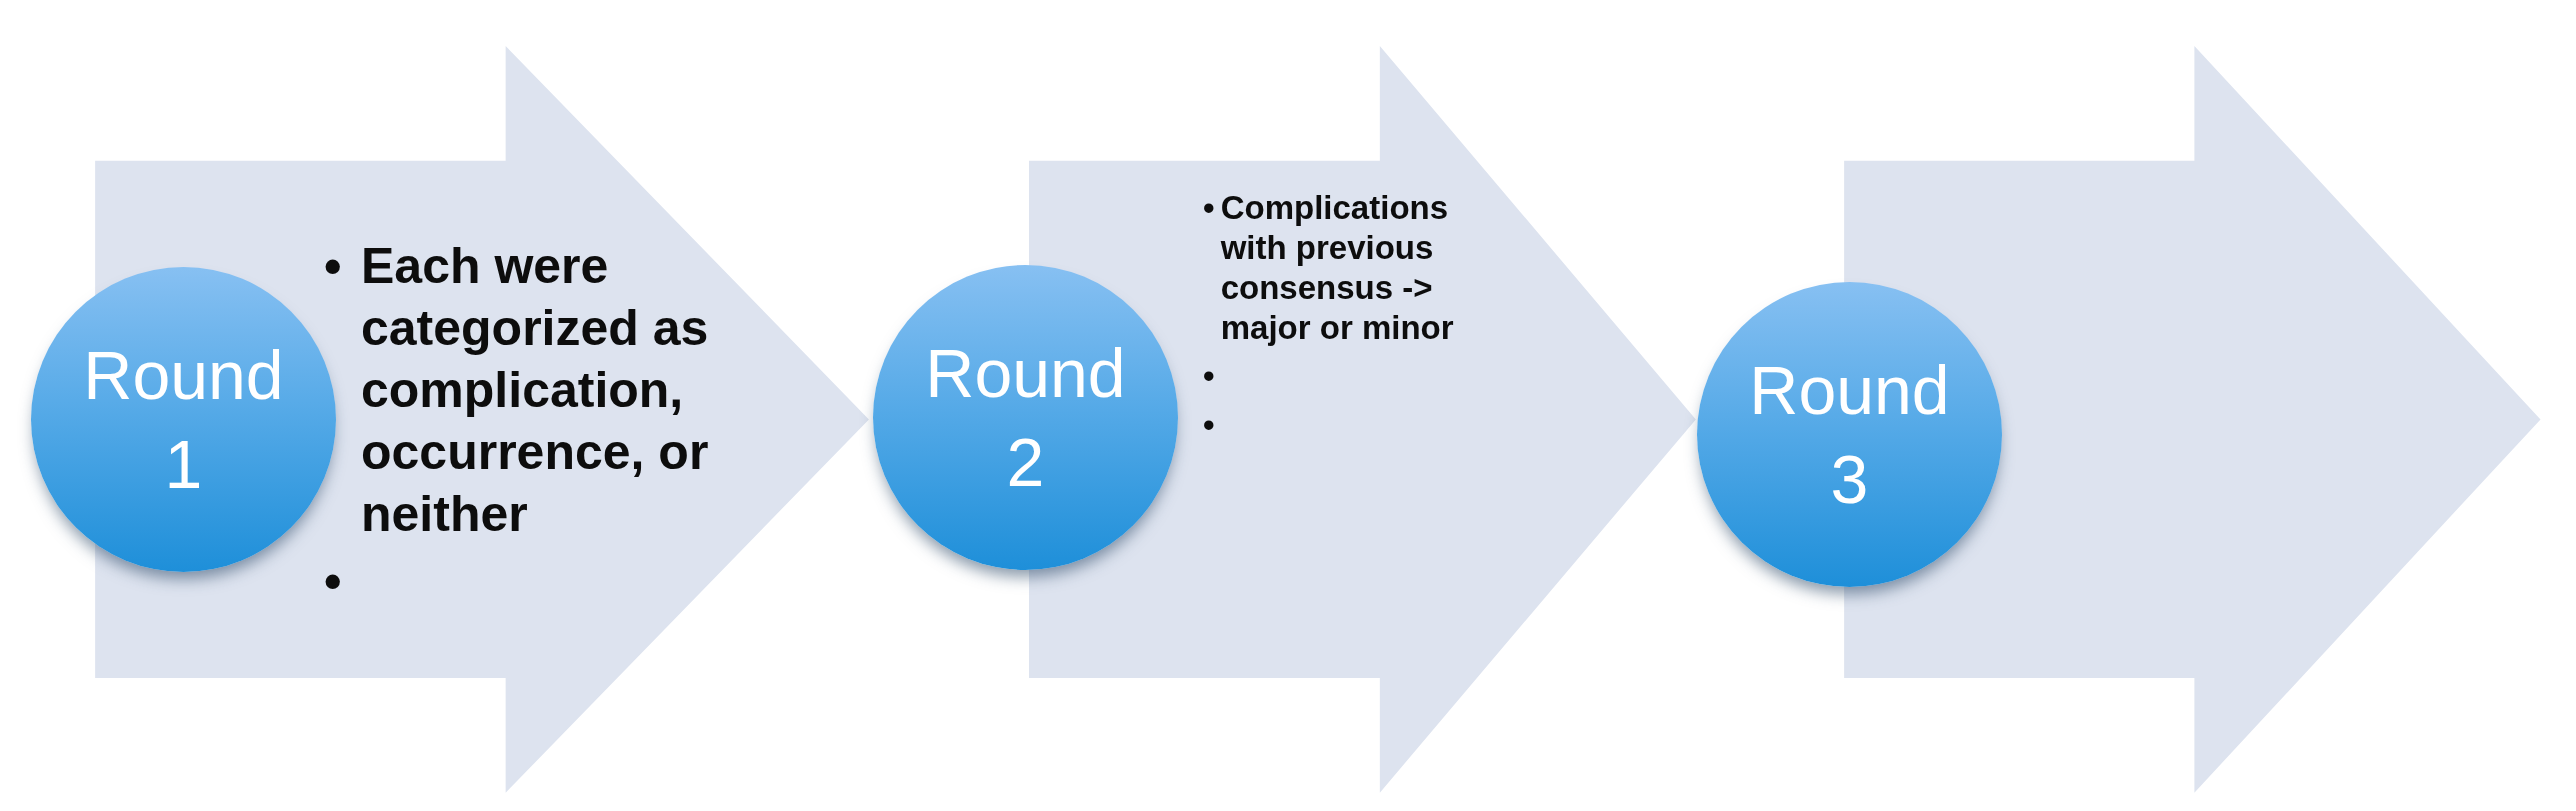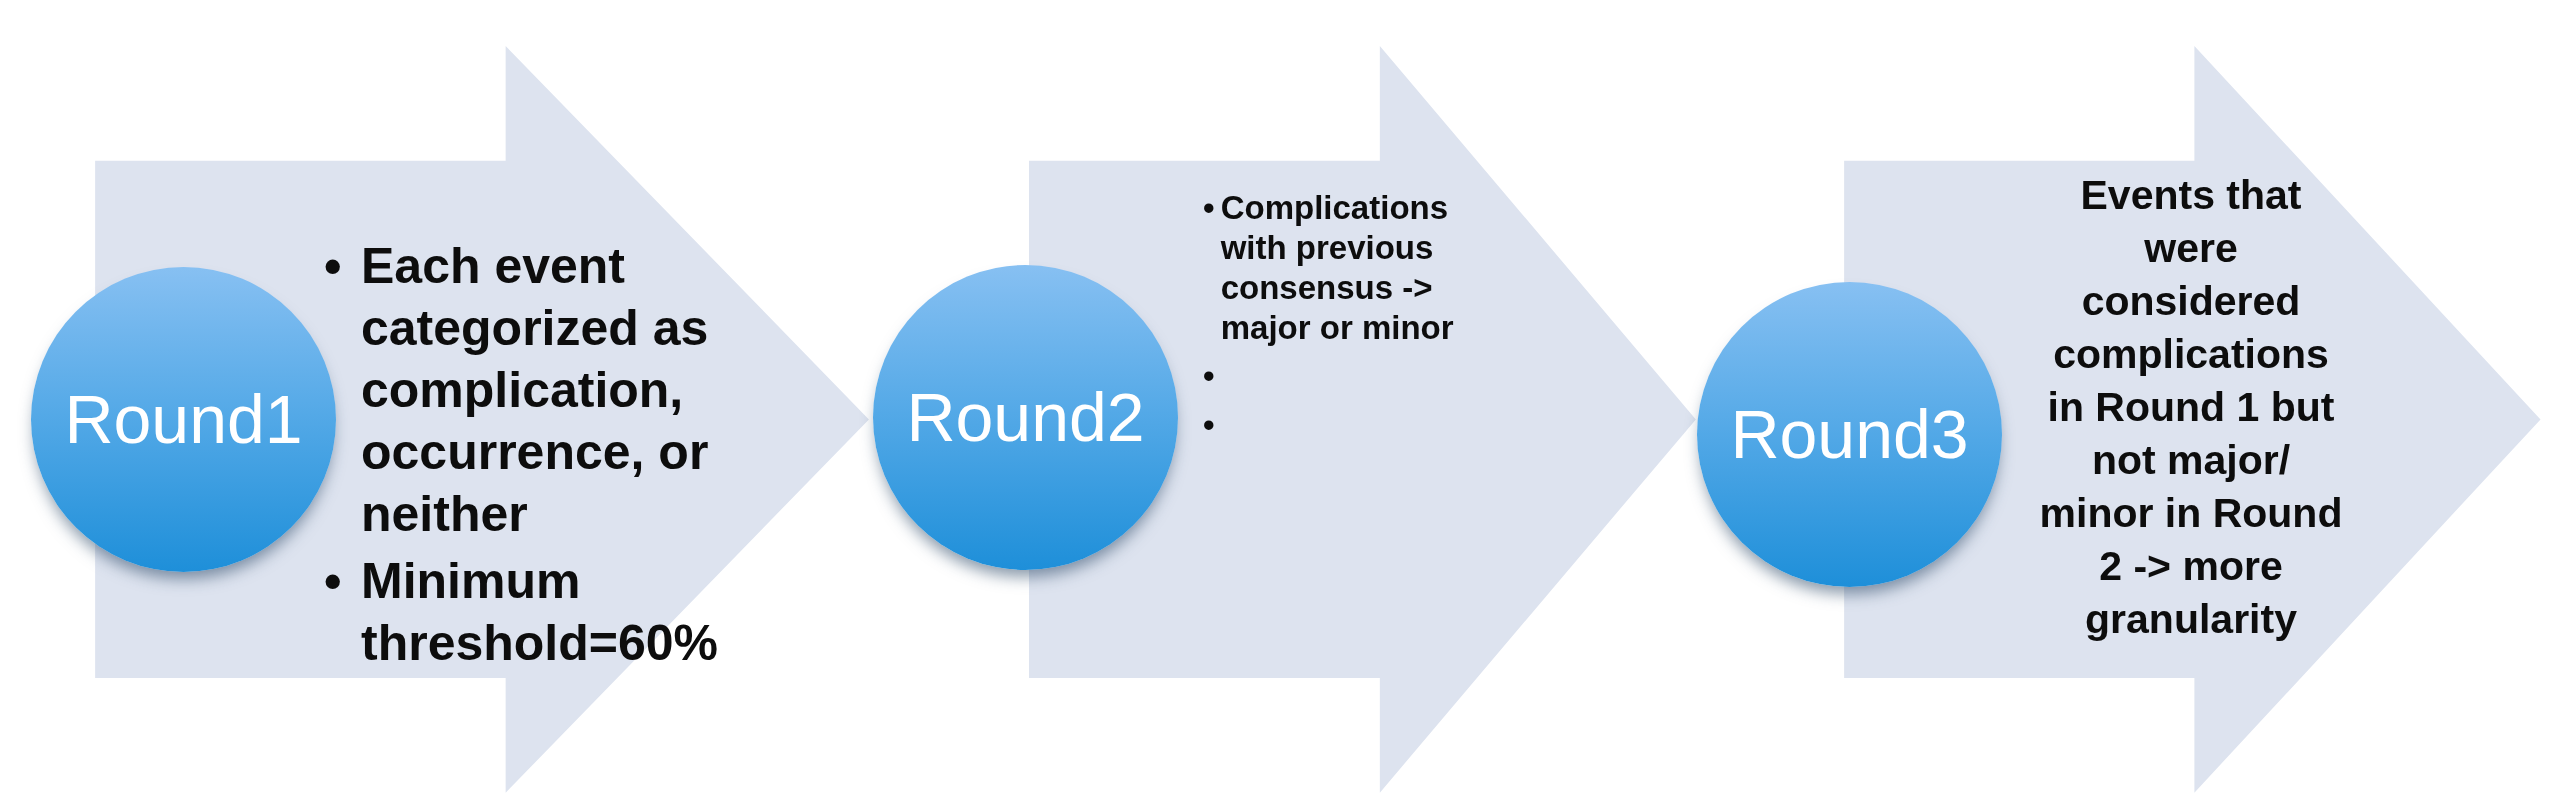--- a/index.html
+++ b/index.html
@@ -28,21 +28,21 @@
     position: absolute;
     width: 305px;
     height: 305px;
     border-radius: 50%;
     background: linear-gradient(180deg,
       var(--circle-gradient-top, #87c0f2) 0%,
       var(--circle-gradient-mid, #54a9e7) 48%,
       var(--circle-gradient-bottom, #1e8fd9) 100%);
     box-shadow: 0 10.6px 15.4px -3.5px rgba(40, 70, 100, 0.55);
     display: flex;
-    flex-direction: row;
+    flex-direction: column;
     align-items: center;
     justify-content: center;
     color: var(--circle-text, #ffffff);
     font-size: 68px;
     line-height: 89px;
     text-align: center;
     font-weight: 400;
   }
   .circle-1 { left: 31px;   top: 267px; }
   .circle-2 { left: 873px; top: 265px; }
@@ -93,53 +93,42 @@
   </div>
 
   <div class="circle circle-3">
     <span>Round</span>
     <span>3</span>
   </div>
 
   <div class="textblock t1">
     <div class="bullet-row">
       <span class="marker">•</span>
-      <div class="btext">Each event
+      <div class="btext">Each were
 categorized as
 complication,
 occurrence, or
 neither</div>
     </div>
     <div class="bullet-row">
       <span class="marker">•</span>
-      <div class="btext">Minimum
-threshold=60%</div>
     </div>
   </div>
 
   <div class="textblock t2">
     <div class="bullet-row">
       <span class="marker">•</span>
       <div class="btext">Complications
 with previous
 consensus -&gt;
 major or minor</div>
     </div>
     <div class="bullet-row">
       <span class="marker">•</span>
     </div>
     <div class="bullet-row">
       <span class="marker">•</span>
     </div>
   </div>
 
-  <div class="textblock t3">Events that
-were
-considered
-complications
-in Round 1 but
-not major/
-minor in Round
-2 -&gt; more
-granularity</div>
 
 </div>
 
 
 </body></html>

